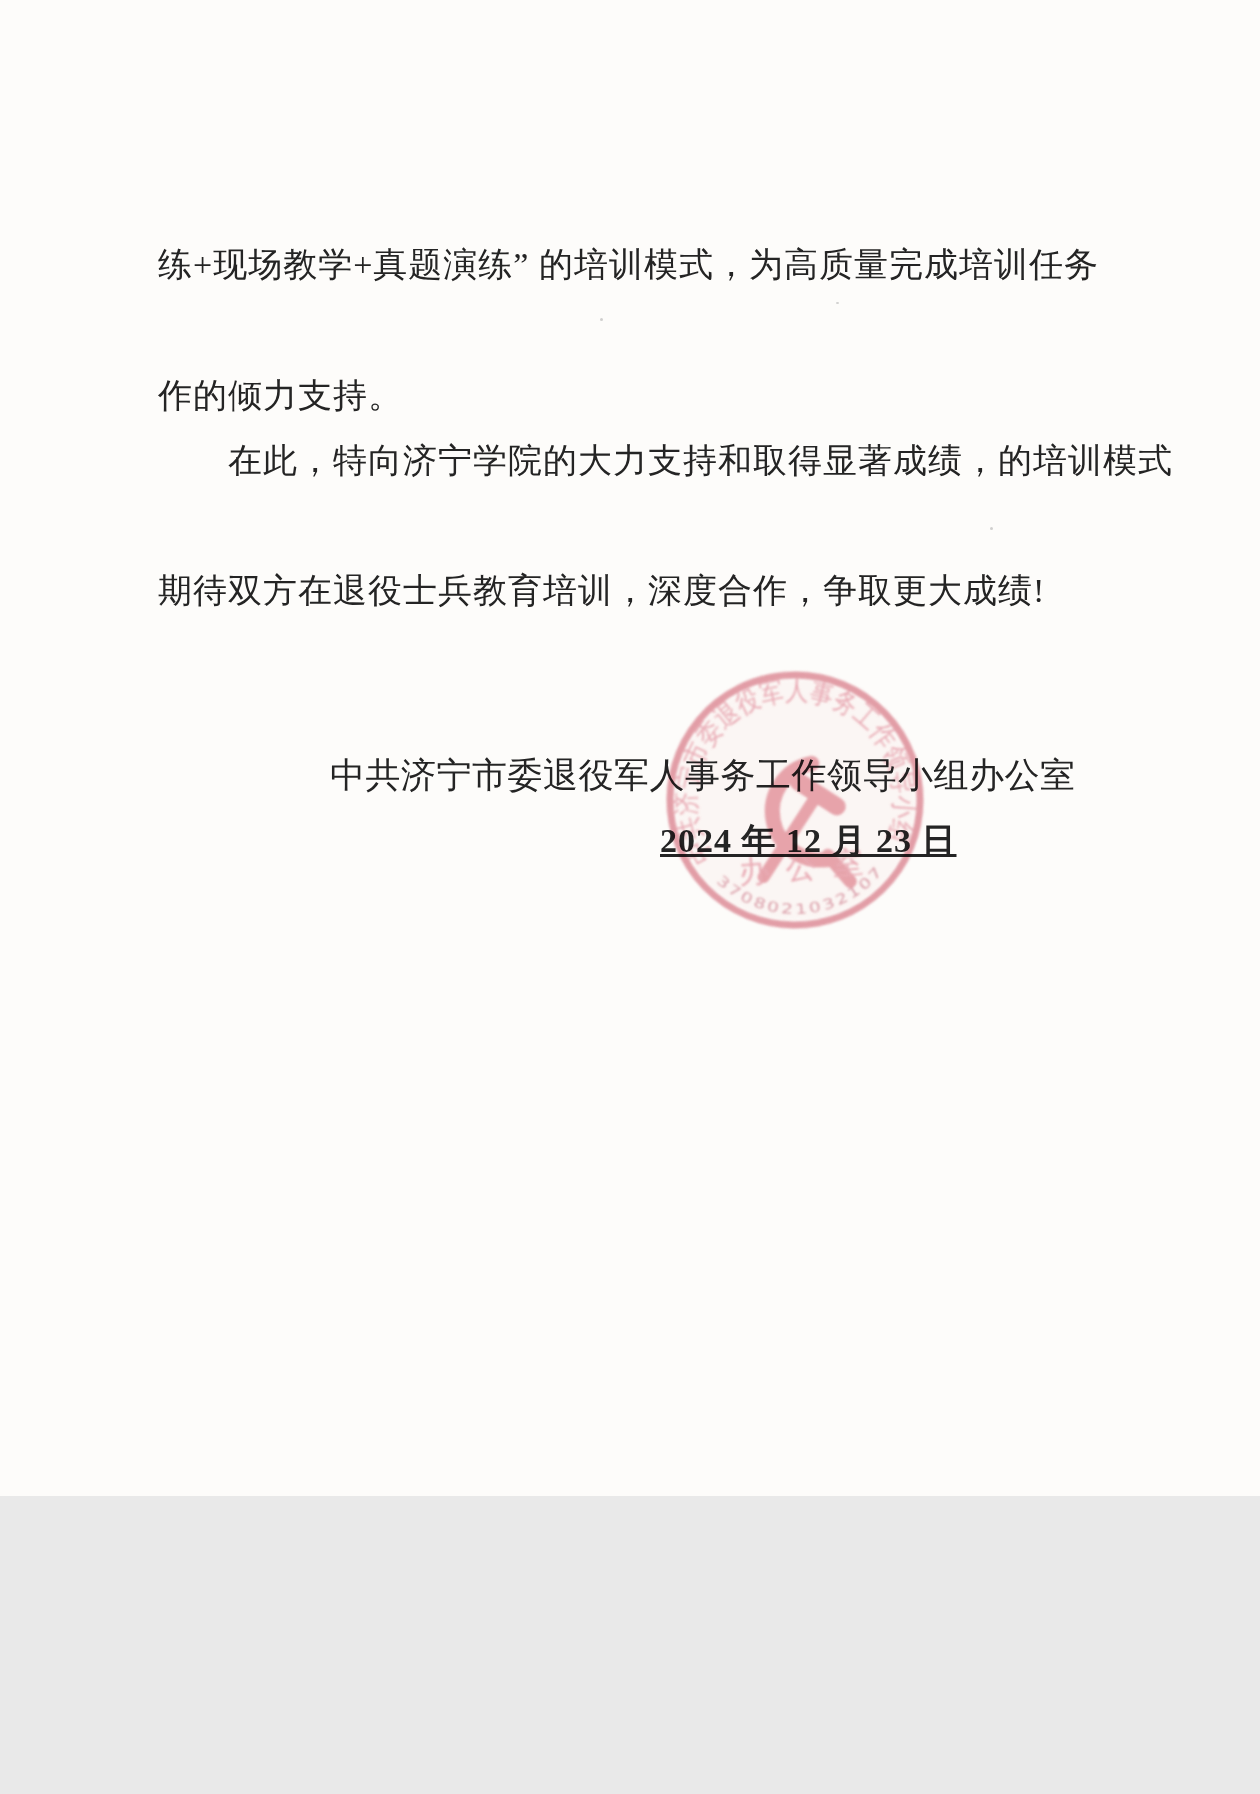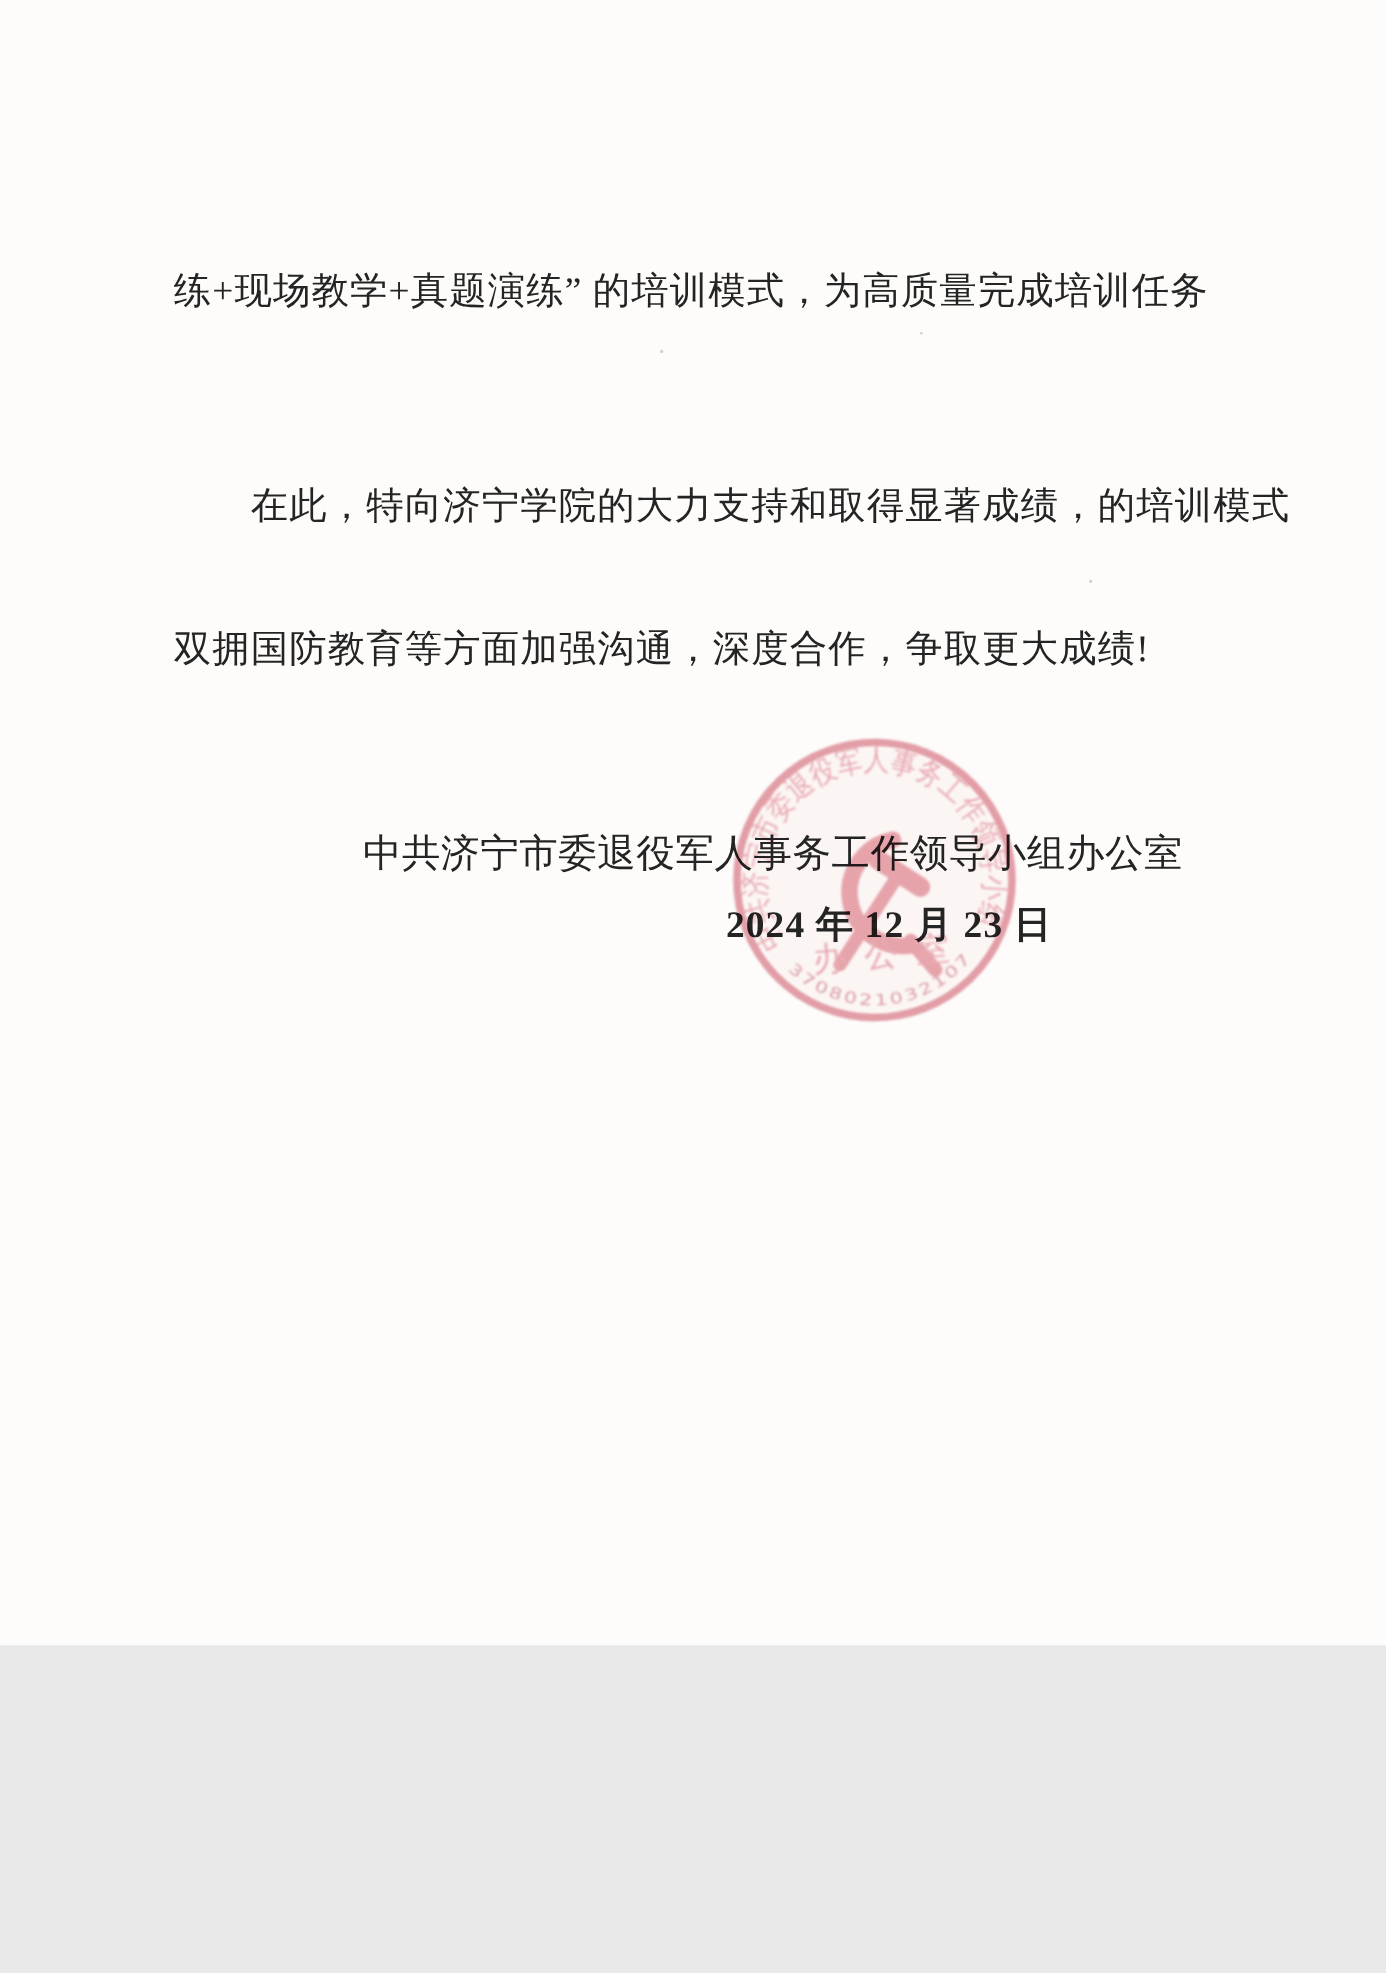--- a/index.html
+++ b/index.html
@@ -30,20 +30,21 @@
     white-space:nowrap;
   }
   .date-line{
     position:absolute;
     left:660px;top:818px;
     font-size:34px;
     font-weight:600;
     letter-spacing:1px;
     color:#242424;
     white-space:nowrap;
+    text-decoration:underline;
   }
   .seal-svg{
     position:absolute;
     left:0;top:0;
     pointer-events:none;
     mix-blend-mode:multiply;
     opacity:0.9;
   }
   .speck{
     position:absolute;
@@ -51,23 +52,24 @@
     background:#9a9a9a;
     opacity:0.45;
   }
 </style>
 </head>
 <body>
 
 <div class="page">
 
   <div class="body-line" style="top:245px">练+现场教学+真题演练” 的培训模式，为高质量完成培训任务</div>
+  <div class="body-line" style="top:376px">作的倾力支持。</div>
 
   <div class="body-line indent" style="top:441px">在此，特向济宁学院的大力支持和取得显著成绩，的培训模式</div>
-  <div class="body-line" style="top:571px">双拥国防教育等方面加强沟通，深度合作，争取更大成绩!</div>
+  <div class="body-line" style="top:571px">期待双方在退役士兵教育培训，深度合作，争取更大成绩!</div>
 
   <div class="signature-line">中共济宁市委退役军人事务工作领导小组办公室</div>
   <div class="date-line">2024 年 12 月 23 日</div>
 
   <div class="speck" style="left:597px;top:261px;width:4px;height:3px"></div>
   <div class="speck" style="left:600px;top:318px;width:3px;height:3px"></div>
   <div class="speck" style="left:836px;top:302px;width:3px;height:2px"></div>
   <div class="speck" style="left:990px;top:527px;width:3px;height:3px"></div>
 
   <svg class="seal-svg" width="1260" height="1794" viewBox="0 0 1260 1794">

